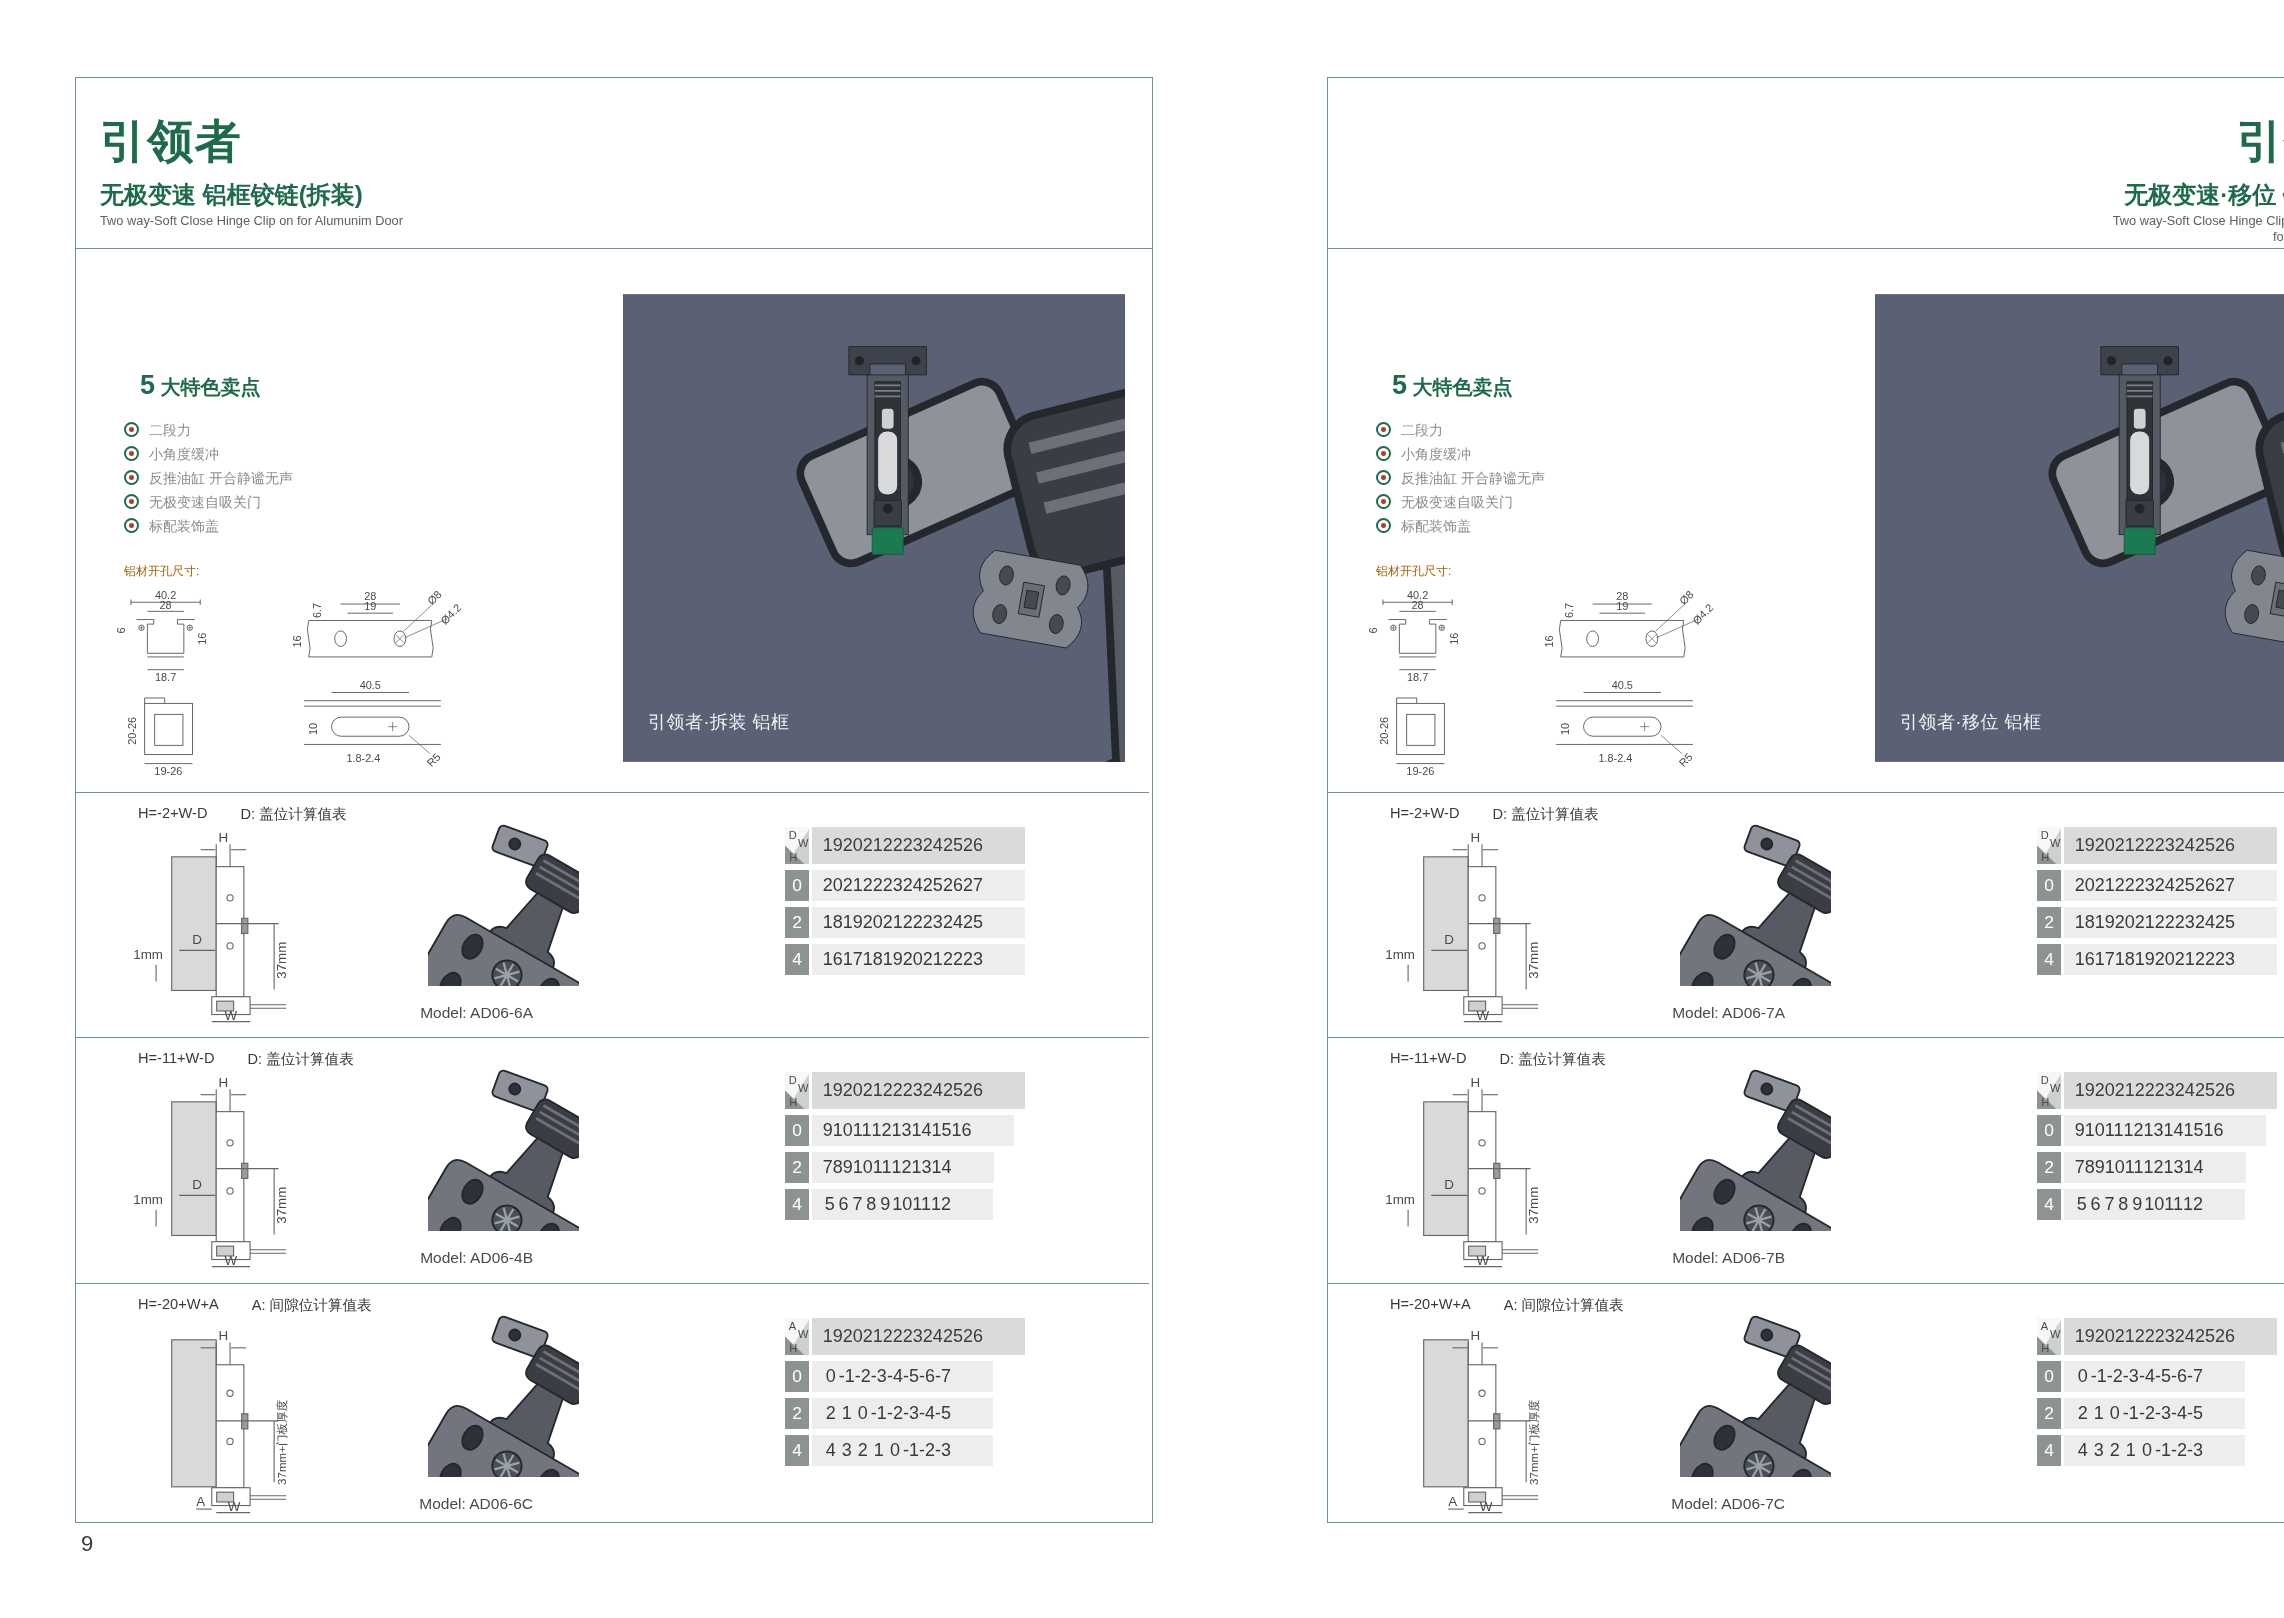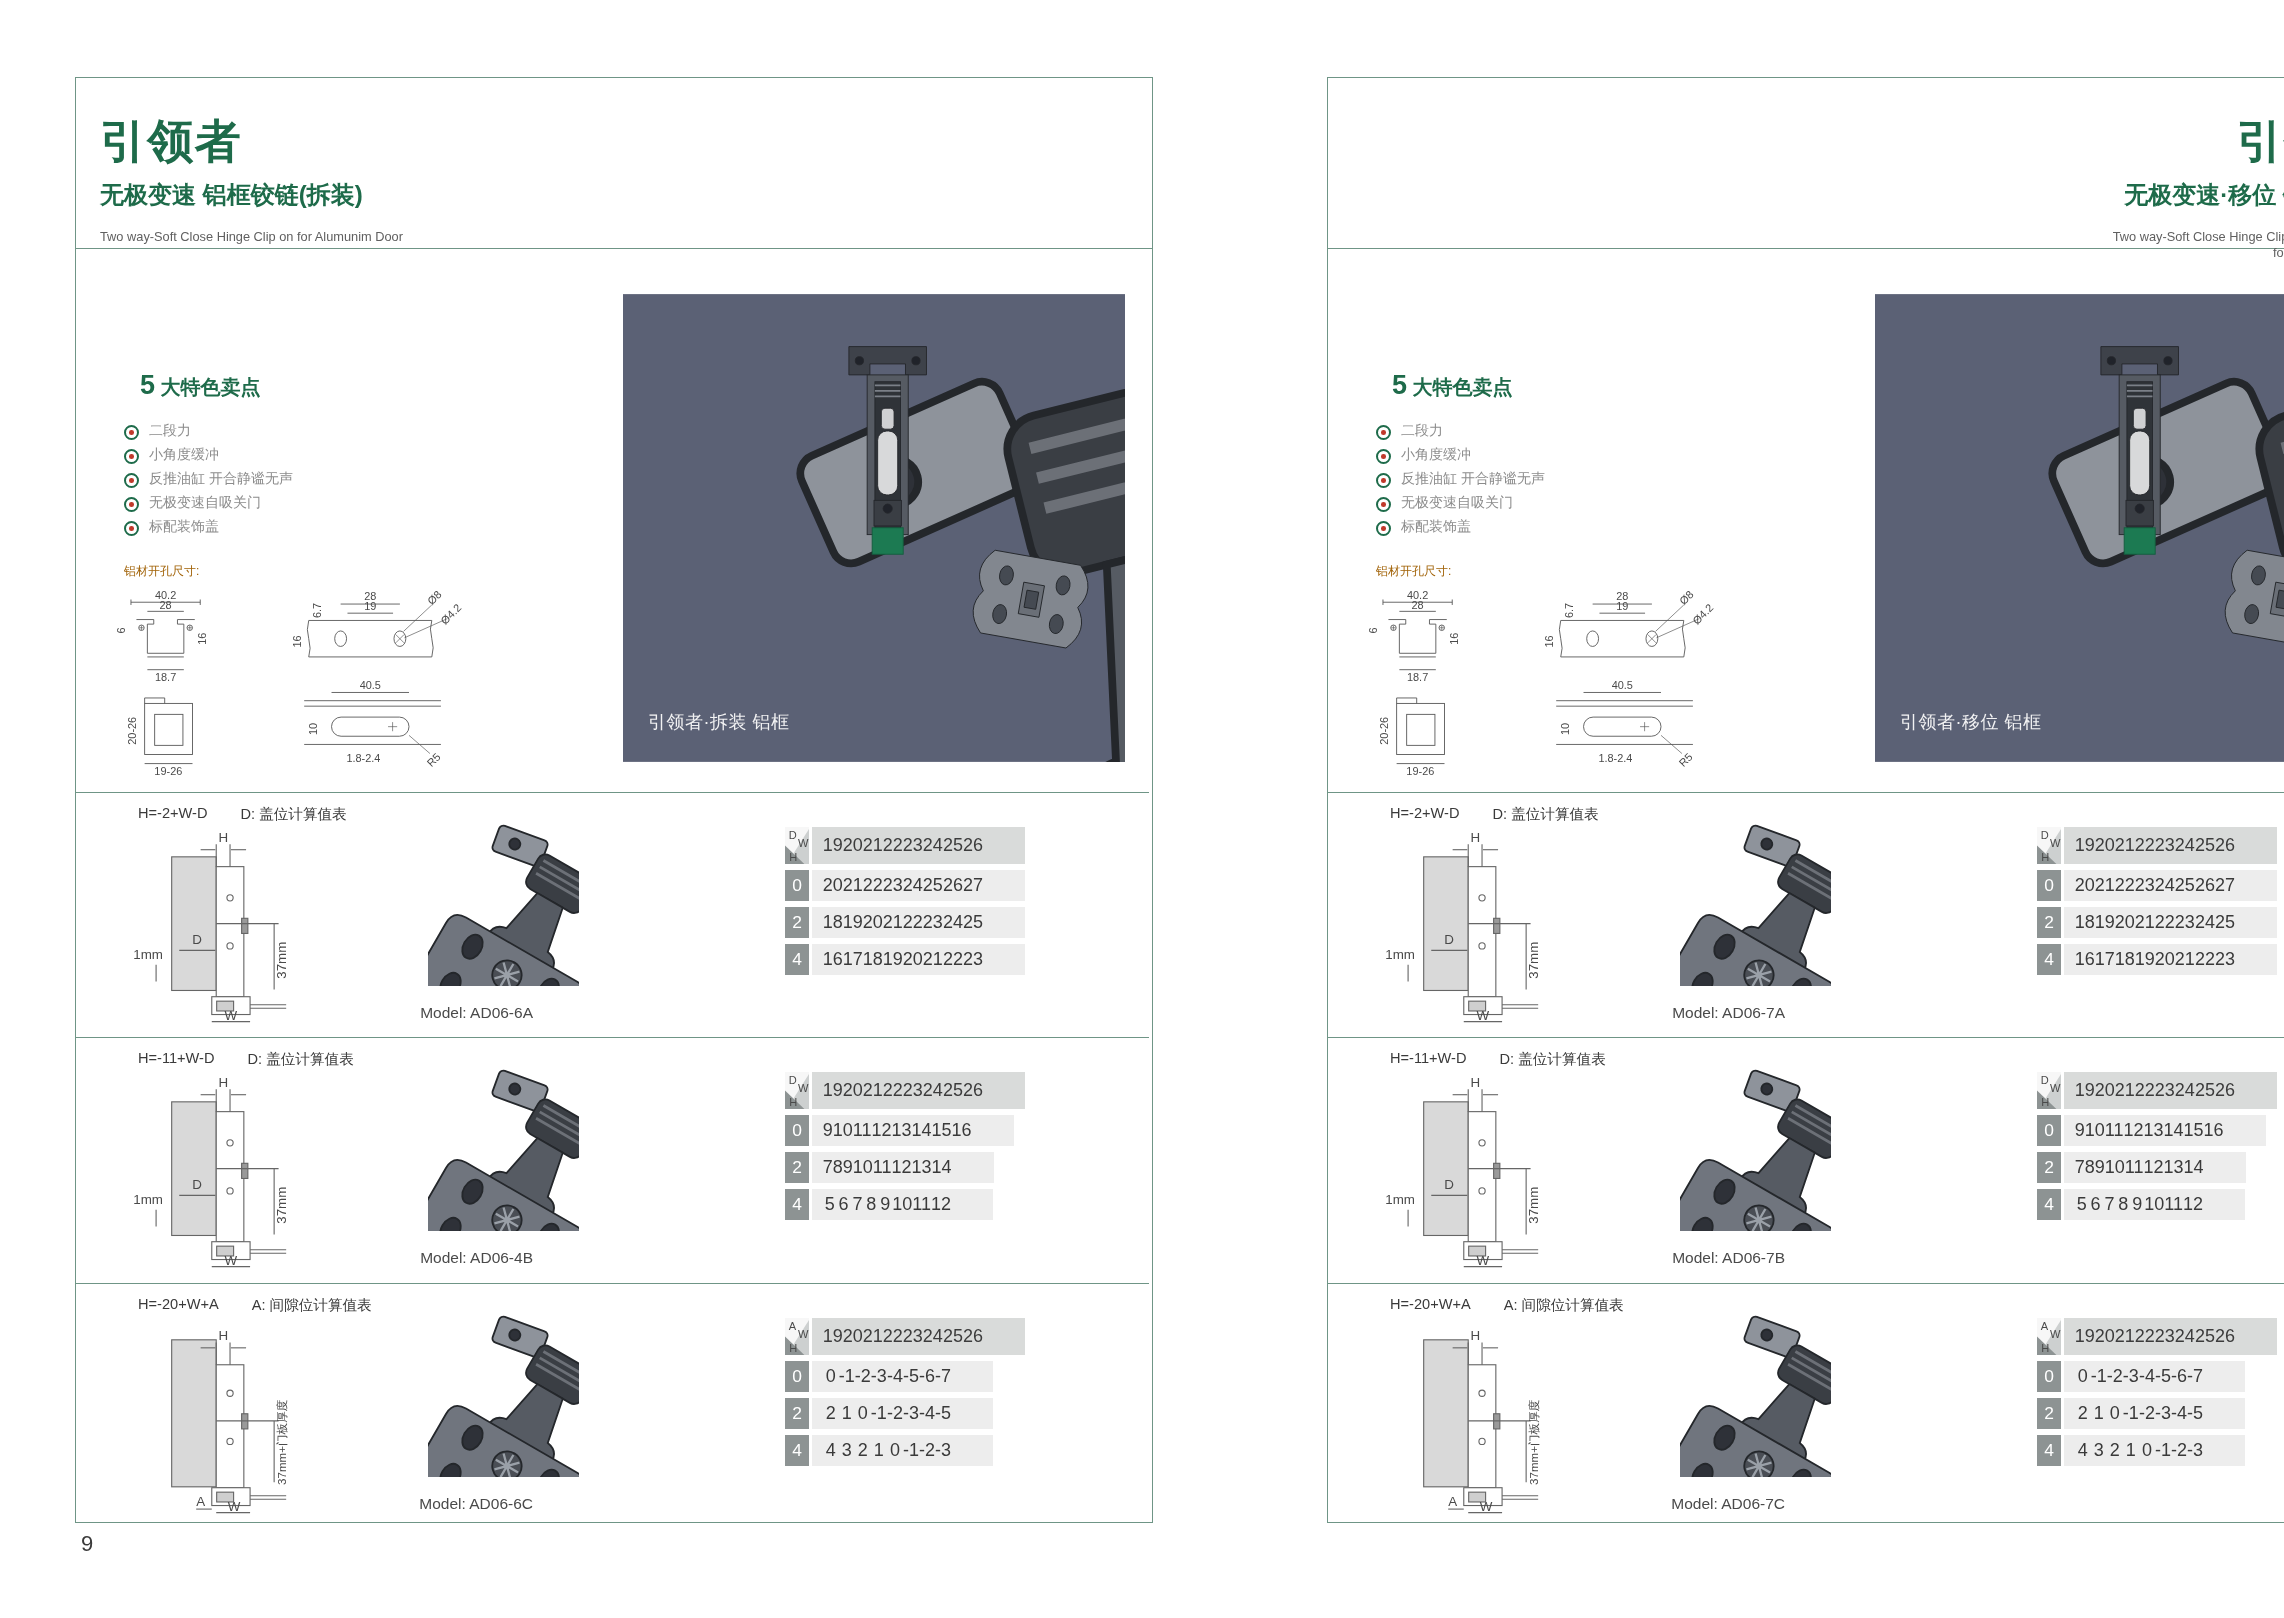--- a/index.html
+++ b/index.html
@@ -12,28 +12,28 @@
     border:1.4px solid #6f9586;background:#fff;
   }
   .page.left{left:75px;}
   .page.right{left:1327px;}
   
   .pg-header{position:absolute;top:0;left:0;right:0;height:170px;border-bottom:1.4px solid #6f9586;}
   .pg-header.al-left{padding-left:24px;text-align:left;}
   .pg-header.al-right{padding-right:25px;text-align:right;}
   .pg-title{margin-top:40px;font-size:46px;font-weight:bold;color:#1e6b4a;line-height:1;letter-spacing:1.4px;}
   .pg-sub{margin-top:18px;font-size:24px;font-weight:bold;color:#1e6b4a;line-height:1.05;}
-  .pg-en{margin-top:22px;font-size:12.8px;color:#606060;line-height:1.2;}
+  .pg-en{margin-top:6px;font-size:12.8px;color:#606060;line-height:1.2;}
   .pg-en + .pg-en{margin-top:0.9px;}
   
   .feat-head{position:absolute;left:64px;top:292px;color:#1e6b4a;}
   .fnum{font-size:27px;font-weight:bold;}
   .ftitle{font-size:20px;font-weight:bold;margin-left:5.5px;}
   .feat-list{position:absolute;left:48px;top:344px;}
-  .feat{display:flex;align-items:flex-end;margin-bottom:6px;}
+  .feat{display:flex;align-items:flex-start;margin-bottom:6px;}
   .fdot{width:11px;height:11px;border-radius:50%;border:2.7px solid #1e6b4a;position:relative;flex:0 0 auto;}
   .fdot::after{content:"";position:absolute;left:3.2px;top:3.2px;width:4.6px;height:4.6px;border-radius:50%;background:#c0392b;}
   .ftext{font-size:14px;color:#8c8c8c;margin-left:10px;white-space:nowrap;}
   .drill-label{position:absolute;left:48px;top:485px;font-size:12px;color:#a16207;}
   .drawings{position:absolute;left:41px;top:506px;width:347px;height:196px;}
   .drawings svg{width:100%;height:100%;}
   
   .photo{position:absolute;left:547px;top:216px;width:502px;height:468px;}
   .photo svg{position:absolute;left:0;top:0;width:100%;height:100%;}
   .photo-cap{position:absolute;left:25px;bottom:28px;font-size:18px;color:#f2f2f3;letter-spacing:0.5px;}

